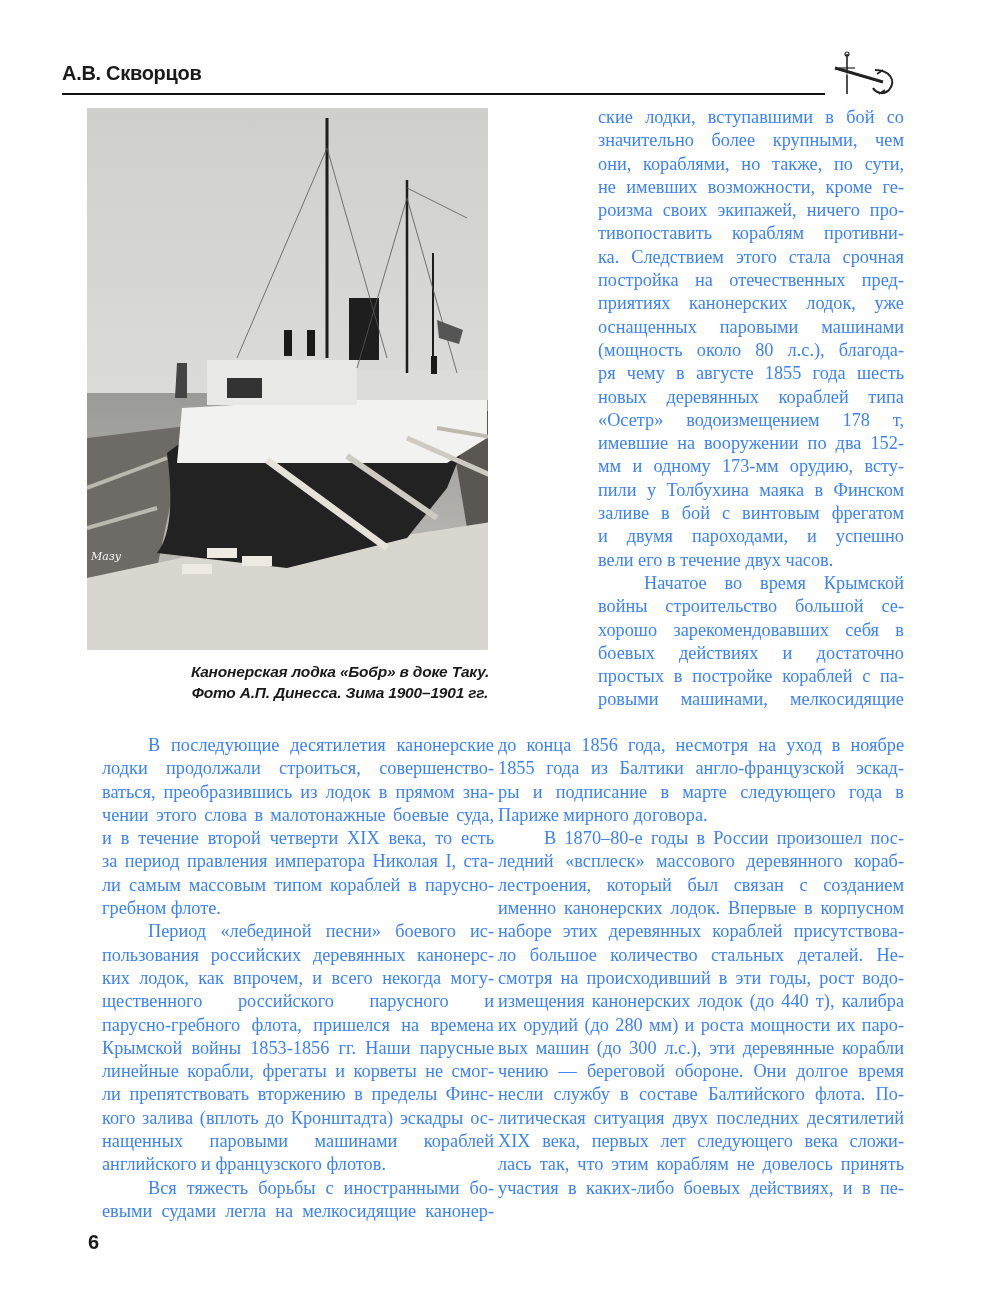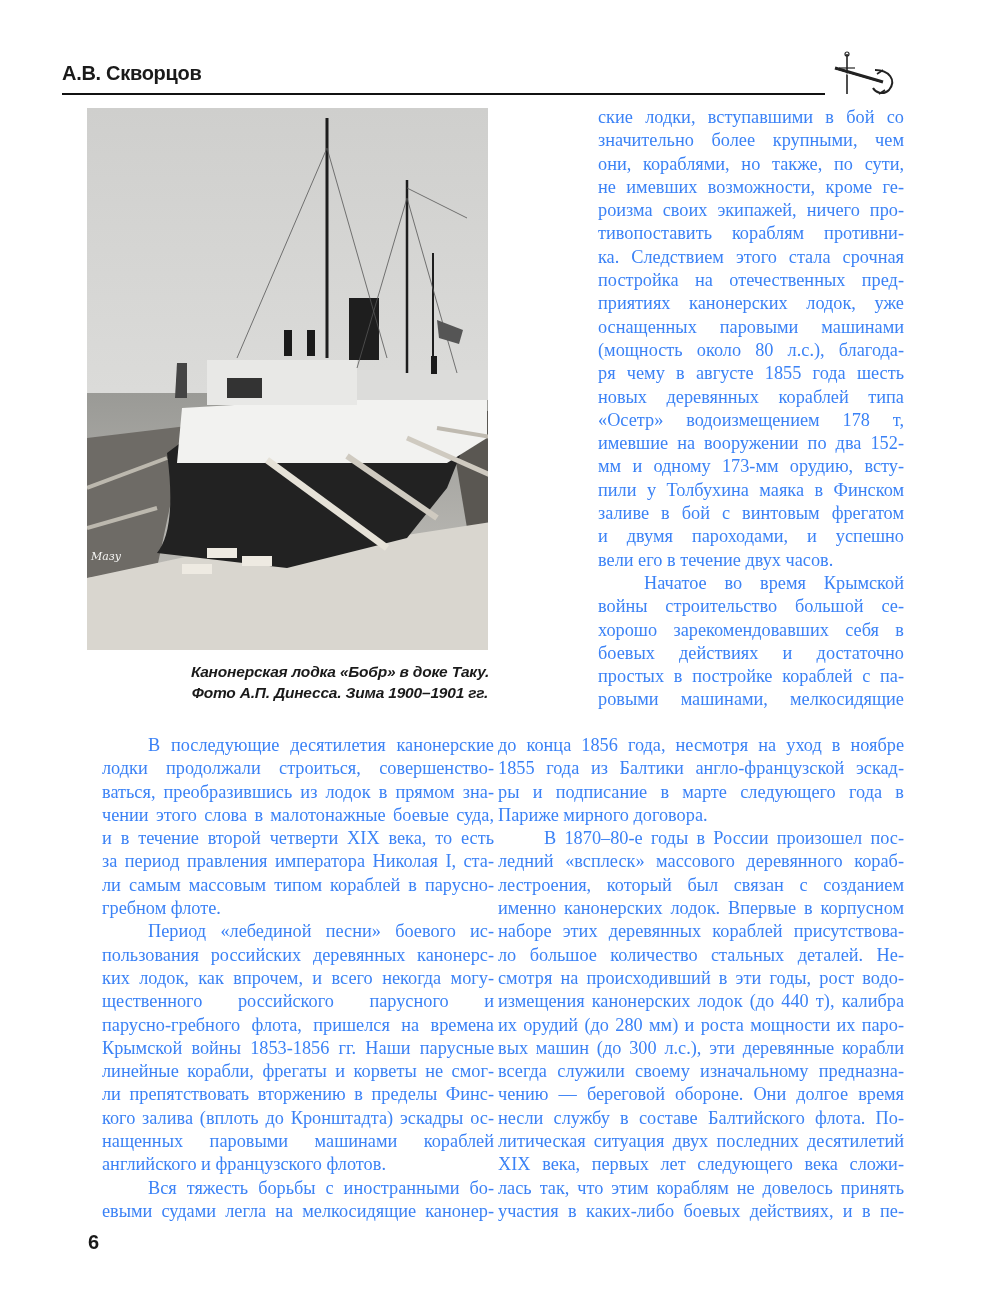--- a/index.html
+++ b/index.html
@@ -160,21 +160,20 @@
     <span class="line indent">В 1870–80-е годы в России произошел пос-</span>
     <span class="line">ледний «всплеск» массового деревянного кораб-</span>
     <span class="line">лестроения, который был связан с созданием</span>
     <span class="line">именно канонерских лодок. Впервые в корпусном</span>
     <span class="line">наборе этих деревянных кораблей присутствова-</span>
     <span class="line">ло большое количество стальных деталей. Не-</span>
     <span class="line">смотря на происходивший в эти годы, рост водо-</span>
     <span class="line">измещения канонерских лодок (до 440 т), калибра</span>
     <span class="line">их орудий (до 280 мм) и роста мощности их паро-</span>
     <span class="line">вых машин (до 300 л.с.), эти деревянные корабли</span>
-    <span class="line">всегда служили своему изначальному предназна-</span>
     <span class="line">чению — береговой обороне. Они долгое время</span>
     <span class="line">несли службу в составе Балтийского флота. По-</span>
     <span class="line">литическая ситуация двух последних десятилетий</span>
     <span class="line">XIX века, первых лет следующего века сложи-</span>
     <span class="line">лась так, что этим кораблям не довелось принять</span>
     <span class="line">участия в каких-либо боевых действиях, и в пе-</span>
   </div>
 <div class="col col-left">
     <span class="line indent">В последующие десятилетия канонерские</span>
     <span class="line">лодки продолжали строиться, совершенство-</span>

